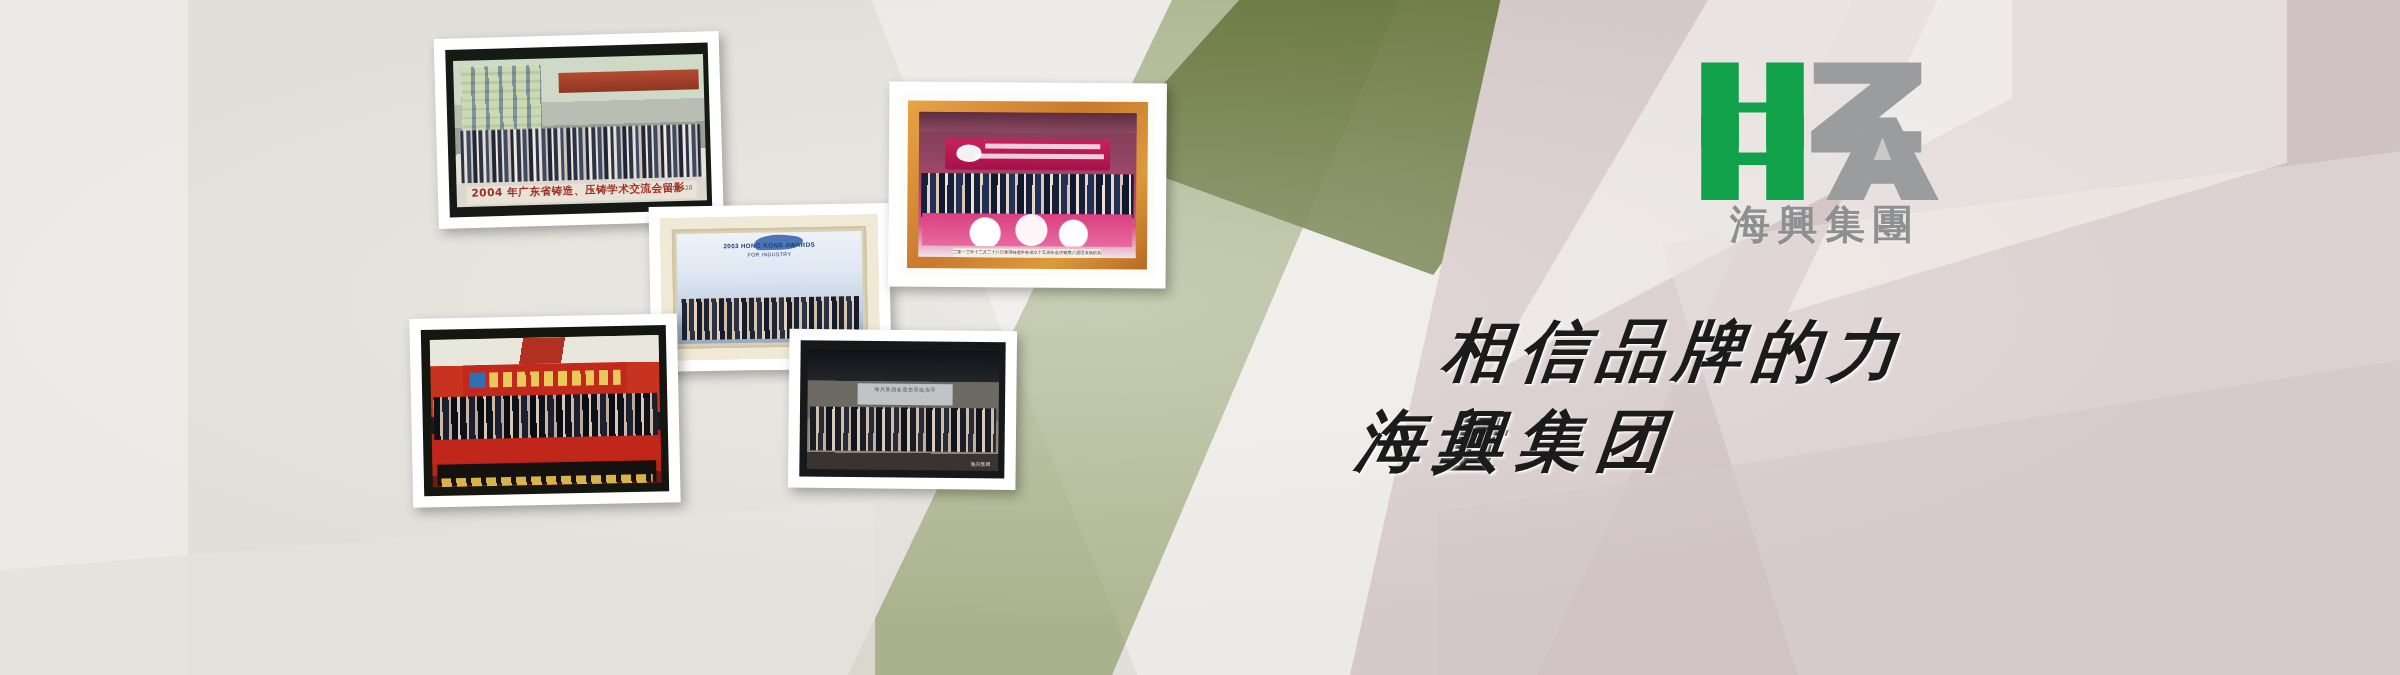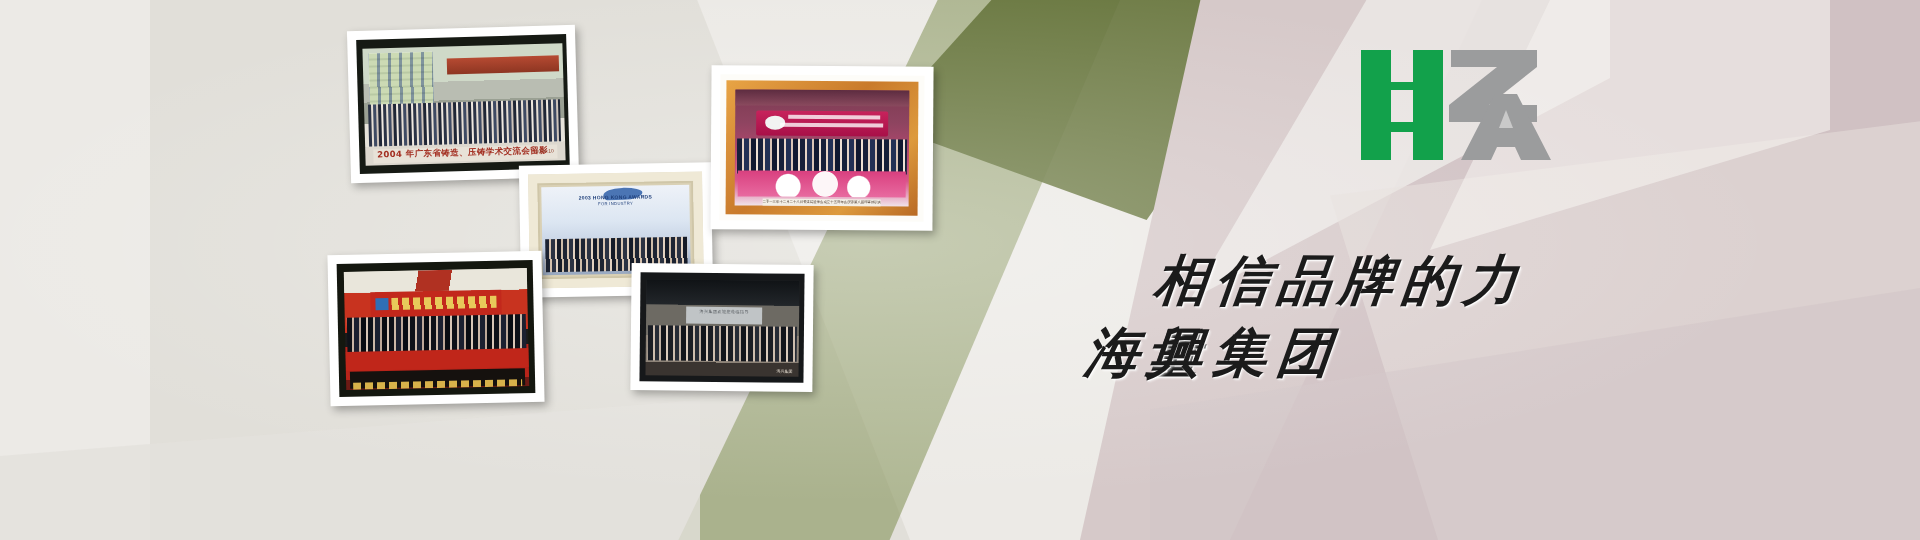--- a/index.html
+++ b/index.html
@@ -332,20 +332,21 @@
 
       <path d="M6 2 h30 v32 h22 V2 h30 v68 H58 V42 H36 v28 H6 Z" fill="#12a14b"></path>
 
       <path d="M6 44 h30 v30 h22 V44 h30 v68 H58 V84 H36 v28 H6 Z" fill="#12a14b"></path>
 
       <path d="M96 2 h86 v17 l-48 38 h48 v17 H94 V57 L142 19 H96 Z" fill="#9b9c9d"></path>
 
       <path d="M136 112 h-30 L140 46 h22 l34 66 h-30 l-6-13 h-18 Z" fill="#9b9c9d"></path>
       <path d="M151 62 l7 18 h-14 Z" fill="#c9c9c9"></path>
     </svg>
+    <div class="cn">海興集團</div>
   </div>
 
   <div class="calli">
     <div class="l1">相信品牌的力量</div>
     <div class="l2">海興集团</div>
   </div>
 
 </div>
 
 </body></html>

